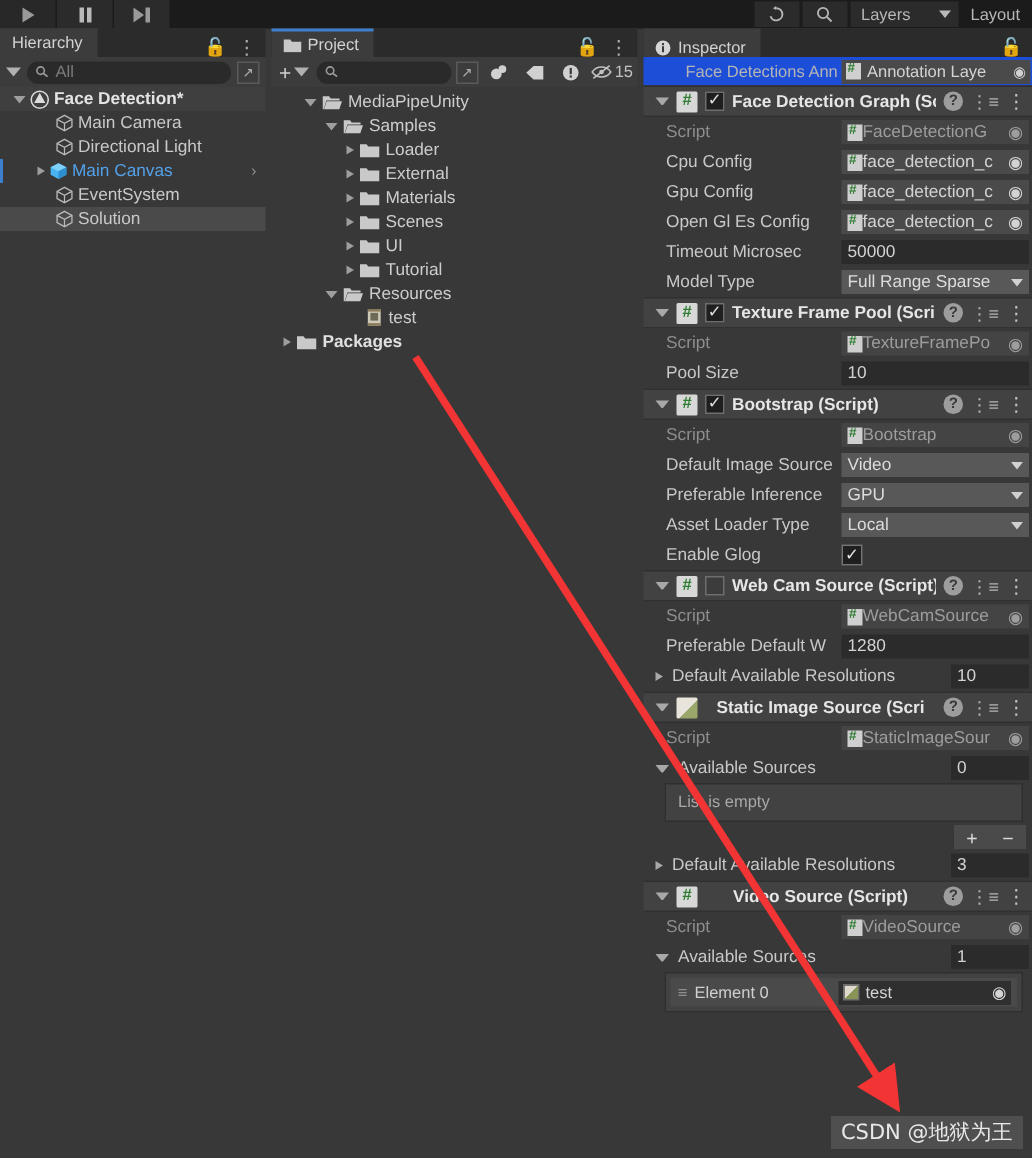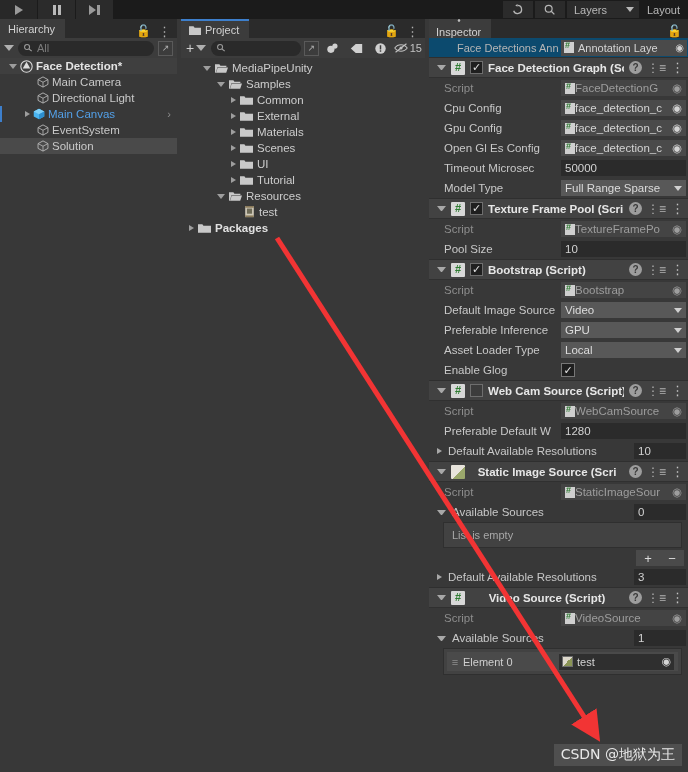--- a/index.html
+++ b/index.html
@@ -104,23 +104,23 @@
      align-items:center; justify-content:center; color:#c2c2c2; font-size:11px;}
   .hid-count { display:flex; align-items:center; gap:2px; color:#c2c2c2; font-size:11px;}
   .p-rows { padding-top: 2px; }
   .prow { height: 16px; display:flex; align-items:center; gap:4px; color:#cdcdcd;
     font-size:11.5px; white-space:nowrap;}
   .prow.bold { font-weight: bold; color: #e0e0e0; }
 
   
   #inspector { left: 429px; top: 19px; width: 259px; height: 753px; background: #383838; }
   .i-tabbar { height: 19px; background: #2b2b2b; display:flex; align-items:flex-end;}
-  .i-tab { height:19px; background:#3c3c3c; display:flex; align-items:center; gap:4px;
-    padding: 0 10px 0 7px; color:#d2d2d2; font-size:11px;flex-direction:column;}
-  .i-sub { height: 19px; display:flex; align-items:center; background:#0c4a6e; font-size:11px;}
+  .i-tab { height:19px; background:#3c3c3c; display:flex; align-items:flex-end; gap:4px;
+    padding: 0 10px 0 7px; color:#d2d2d2; font-size:11px;}
+  .i-sub { height: 19px; display:flex; align-items:center; background:#1d4ed8; font-size:11px;}
   .i-sub-left { color:#b5b5b5; padding-left: 28px; overflow:hidden; white-space:nowrap; flex: 0 0 132px;}
   .objfield { flex:1; height:16px; background:#4a4a4a; display:flex; align-items:center;
      gap:4px; padding:0 3px; color:#d4d4d4; white-space:nowrap; overflow:hidden; margin-right: 1px;}
   .objfield .radio { margin-left:auto; font-size:10px; color:#d0d0d0;}
   .mini-script-ic { width:10px; height:11px; background:#cfcfcf; position:relative; flex:0 0 10px;}
   .mini-script-ic::after { content:"#"; position:absolute; left:1px; top:-2px; font-size:9px;
      color:#2e7d32; font-weight:bold;}
 
   
   .comp-head {
@@ -381,21 +381,21 @@
             <path d="M3.4 5.2H16l-2.2 6.6H1.2z" fill="#c9c9c9"></path>
           </svg>
           <span>Samples</span>
         </div>
         <div class="prow">
           <span style="display:inline-block;width:46px"></span>
           <span class="tri"></span>
           <svg width="13" height="11" viewBox="0 0 16 13">
             <path d="M0 1.2h5.4l1.3 1.8H16v8.8H0z" fill="#c9c9c9"></path>
           </svg>
-          <span>Common</span>
+          <span>Loader</span>
         </div>
         <div class="prow">
           <span style="display:inline-block;width:46px"></span>
           <span class="tri"></span>
           <svg width="13" height="11" viewBox="0 0 16 13">
             <path d="M0 1.2h5.4l1.3 1.8H16v8.8H0z" fill="#c9c9c9"></path>
           </svg>
           <span>External</span>
         </div>
         <div class="prow">

